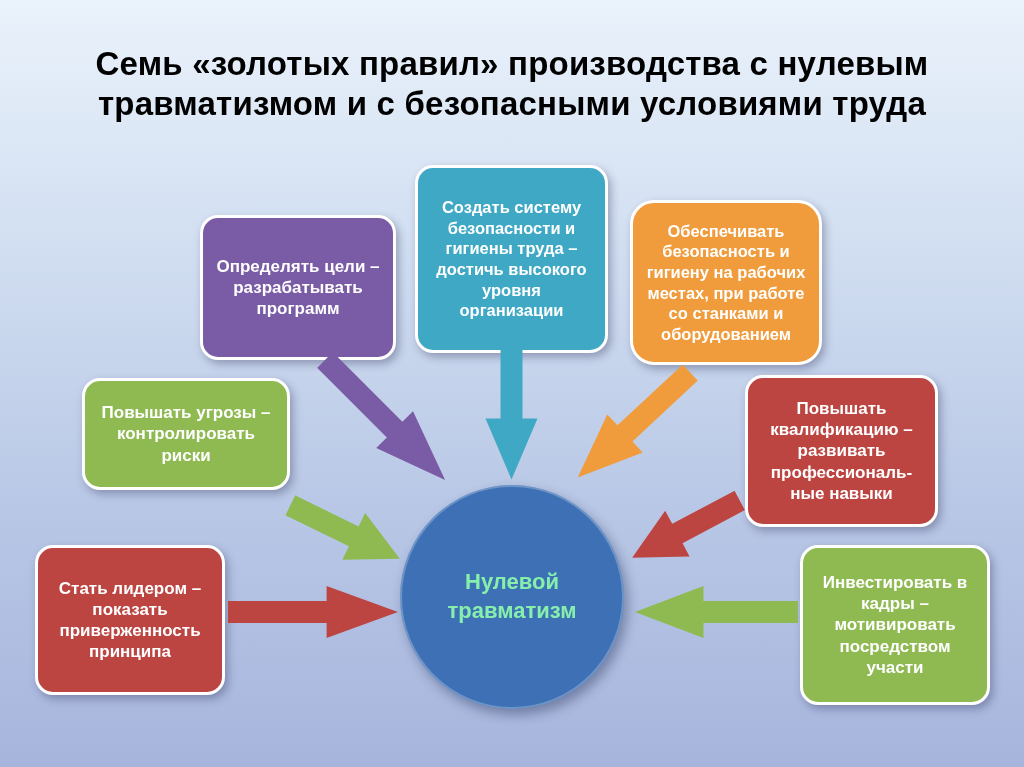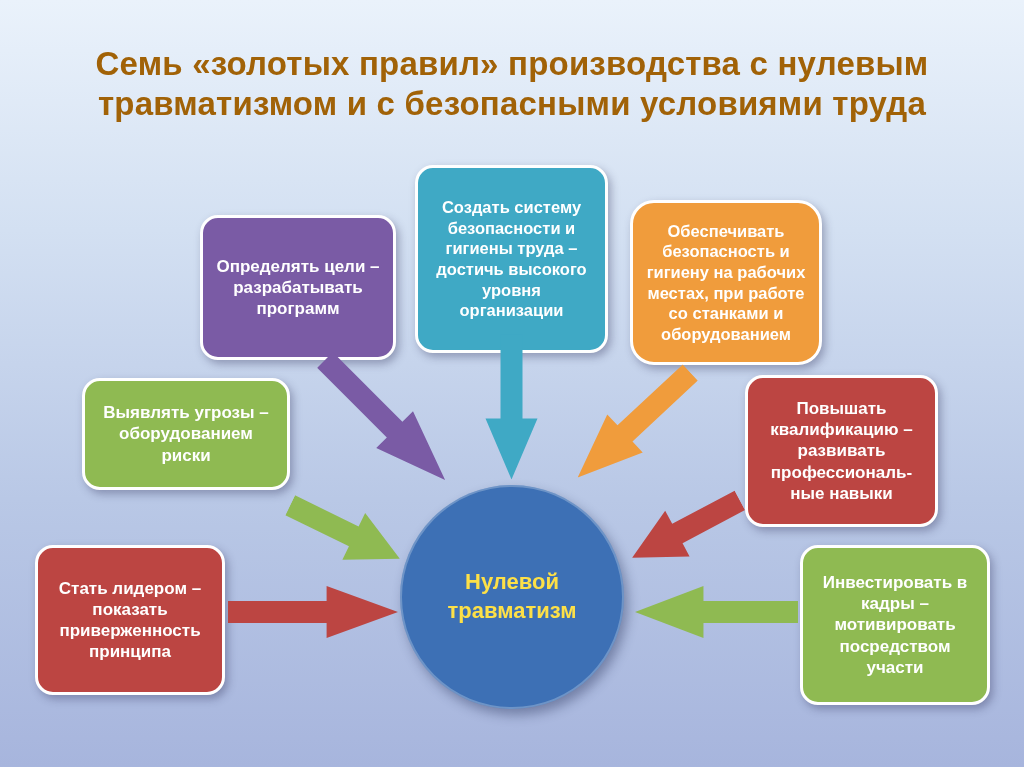--- a/index.html
+++ b/index.html
@@ -5,21 +5,21 @@
   html,body{margin:0;padding:0;}
   body{
     width:1024px;height:767px;overflow:hidden;position:relative;
     font-family:"Liberation Sans","DejaVu Sans",sans-serif;
     background:linear-gradient(180deg,#eaf2fb 0%,#d3e0f2 30%,#b9c8e6 65%,#a7b5dd 100%);
   }
   .stage{position:absolute;inset:0;}
   .title{
     position:absolute;top:44px;left:50%;transform:translateX(-50%);
     width:910px;text-align:center;
-    color:#a16207;font-size:33px;font-weight:bold;line-height:1.22;
+    color:#000000;font-size:33px;font-weight:bold;line-height:1.22;
     letter-spacing:0.2px;
   }
   .box{
     position:absolute;display:flex;align-items:center;justify-content:center;
     border:3px solid #ffffff;border-radius:18px;
     color:#ffffff;font-weight:bold;text-align:center;
     padding:8px 10px;box-sizing:border-box;
     box-shadow:3px 4px 8px rgba(40,40,80,0.35);
     font-size:17px;line-height:1.25;
   }
@@ -34,21 +34,21 @@
   .box-orange{left:630px;top:200px;width:192px;height:165px;font-size:16.5px;border-radius:24px;}
   .box-green-left{left:82px;top:378px;width:208px;height:112px;}
   .box-red-right{left:745px;top:375px;width:193px;height:152px;}
   .box-red-bottom{left:35px;top:545px;width:190px;height:150px;}
   .box-green-bottom{left:800px;top:545px;width:190px;height:160px;}
 
   .circle{
     position:absolute;left:400px;top:485px;width:224px;height:224px;
     background:#3d70b5;border-radius:50%;
     display:flex;align-items:center;justify-content:center;text-align:center;
-    color:#fde047;font-weight:bold;font-size:22px;line-height:1.3;
+    color:#86efac;font-weight:bold;font-size:22px;line-height:1.3;
     box-shadow:4px 6px 12px rgba(30,40,80,0.4), inset 0 0 0 2px rgba(255,255,255,0.25);
     padding:20px;box-sizing:border-box;
   }
 
   .arrow{position:absolute;}
   .f-purple{fill:#7a5ba5;}
   .f-teal{fill:#3fa9c5;}
   .f-orange{fill:#f09c3c;}
   .f-green{fill:#8fba52;}
   .f-red{fill:#bc4542;}
@@ -74,21 +74,21 @@
 
   <div class="box c-teal box-teal">
     <span>Создать систему безопасности и гигиены труда – достичь высокого уровня организации</span>
   </div>
 
   <div class="box c-orange box-orange">
     <span>Обеспечивать безопасность и гигиену на рабочих местах, при работе со станками и оборудованием</span>
   </div>
 
   <div class="box c-green box-green-left">
-    <span>Выявлять угрозы – оборудованием риски</span>
+    <span>Повышать угрозы – контролировать риски</span>
   </div>
 
   <div class="box c-red box-red-right">
     <span>Повышать квалификацию – развивать профессиональ- ные навыки</span>
   </div>
 
   <div class="box c-red box-red-bottom">
     <span>Стать лидером – показать приверженность принципа</span>
   </div>
 

